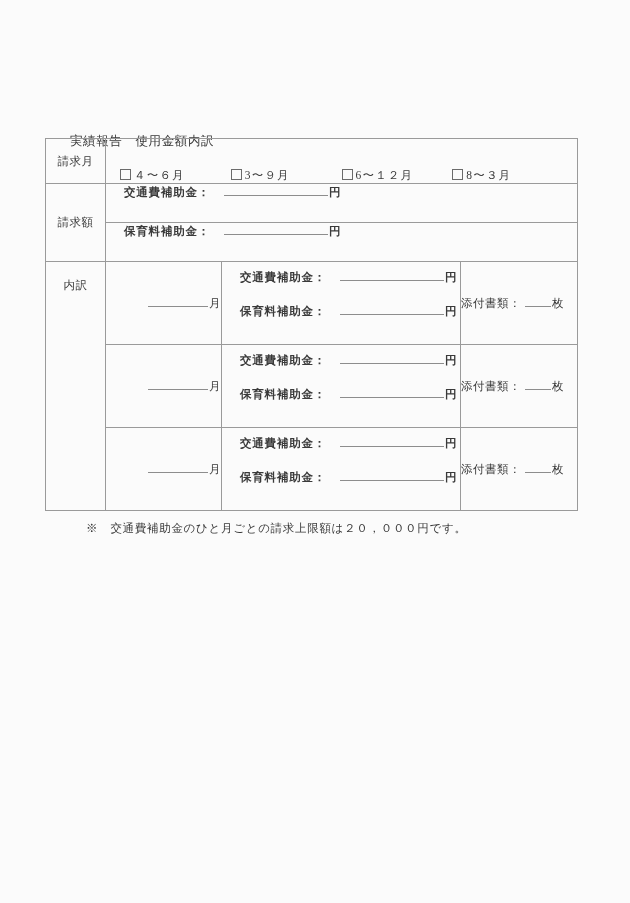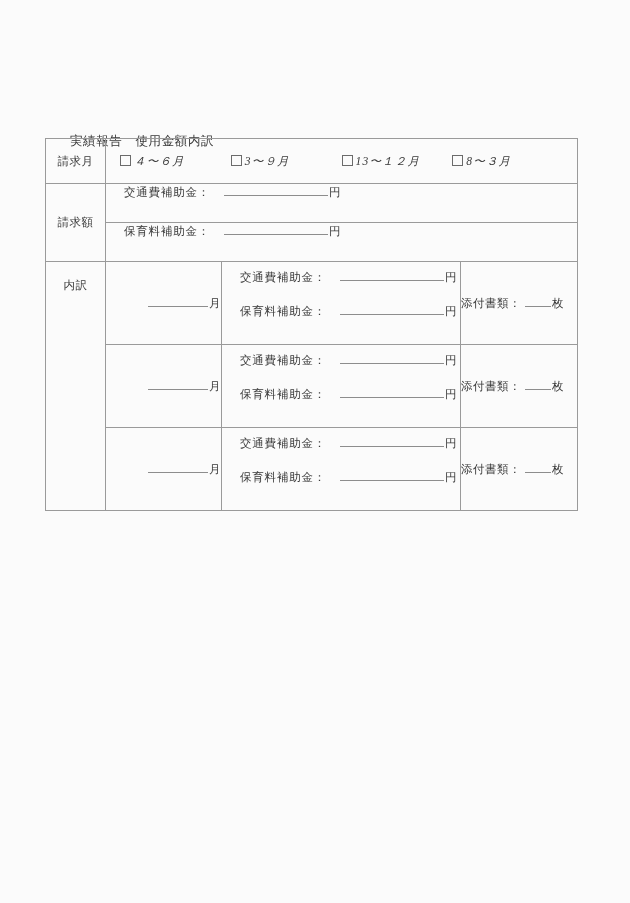--- a/index.html
+++ b/index.html
@@ -58,25 +58,24 @@
     letter-spacing: 1px;
   }
   .label-cell.top-align {
     vertical-align: top;
     padding-top: 16px;
   }
   
   .row-quarters td { height: 44px; }
   .quarters {
     display: flex;
-    align-items: center;
+    align-items: flex-end;
     height: 44px;
     padding: 0 14px;
     box-sizing: border-box;
-    font-style: italic;
   }
   .quarter {
     flex: 1 1 0;
     white-space: nowrap;
     font-size: 11.5px;
     letter-spacing: 1.2px;
   }
   .checkbox-glyph {
     display: inline-block;
     width: 9px;
@@ -87,20 +86,21 @@
     background: transparent;
   }
   
   .amount-line {
     display: flex;
     align-items: baseline;
     height: 38px;
     padding: 0 0 0 18px;
     box-sizing: border-box;
     white-space: nowrap;
+    font-weight: bold;
   }
   .amount-label { letter-spacing: 0.8px; }
   .blank-rule {
     display: inline-block;
     border-bottom: 1px solid #8d8d8d;
     height: 11px;
     margin: 0 1px 0 14px;
   }
   .rule-wide   { width: 104px; }
   .rule-month  { width: 60px; }
@@ -165,21 +165,21 @@
 
             <div class="quarter">
               <span class="checkbox-glyph"></span><span>４〜６月</span>
             </div>
 
             <div class="quarter">
               <span class="checkbox-glyph"></span><span>3〜９月</span>
             </div>
 
             <div class="quarter">
-              <span class="checkbox-glyph"></span><span>13〜１２月</span>
+              <span class="checkbox-glyph"></span><span>6〜１２月</span>
             </div>
 
             <div class="quarter">
               <span class="checkbox-glyph"></span><span>8〜３月</span>
             </div>
 
           </div>
         </td>
       </tr>
 
@@ -271,15 +271,16 @@
         </td>
         <td class="attach-cell">
           <span>添付書類：</span><span class="blank-rule rule-sheets"></span><span>枚</span>
         </td>
       </tr>
 
     </tbody>
   </table>
 
   <div class="footnotes">
+    <div class="footnote">※　交通費補助金のひと月ごとの請求上限額は２０，０００円です。</div>
   </div>
 
 </div>
 
 </body></html>

